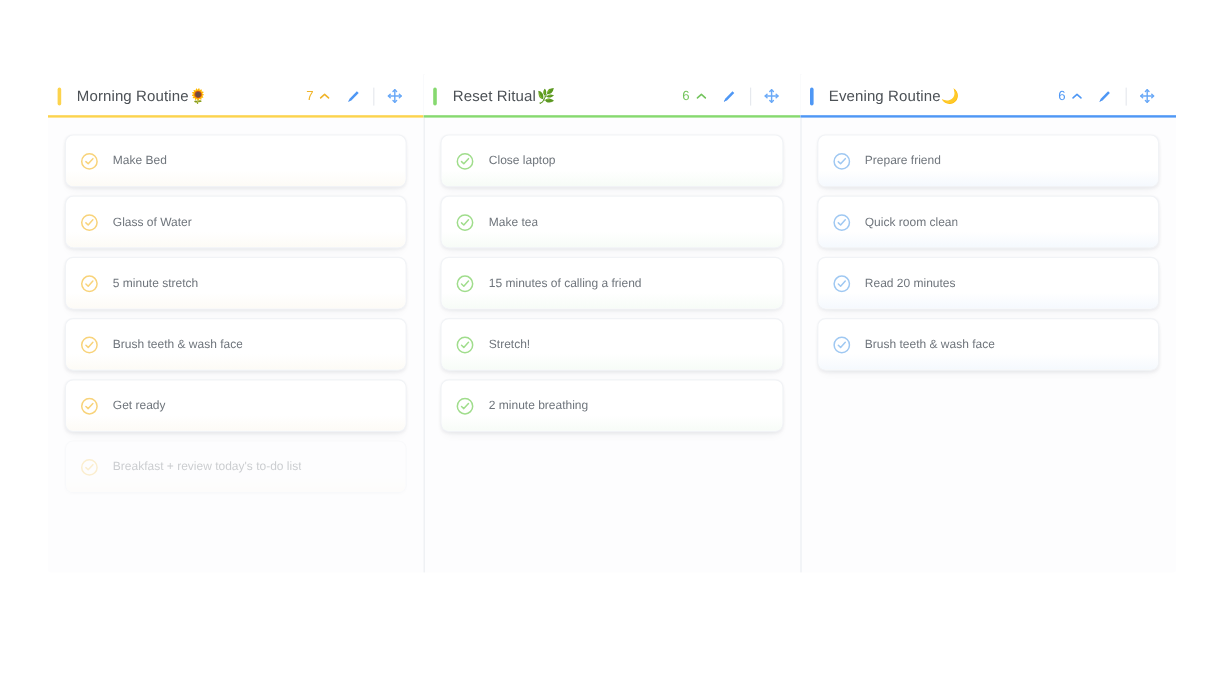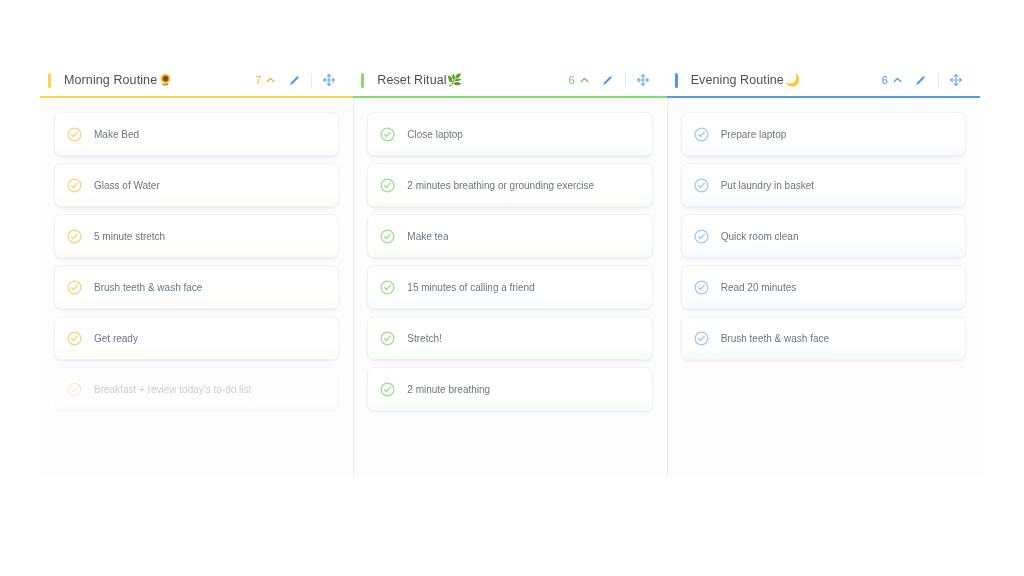--- a/index.html
+++ b/index.html
@@ -312,29 +312,20 @@
           </span>
           <span class="task-label">Close laptop</span>
         </div>
         <div class="task">
           <span class="check">
             <svg width="15" height="15" viewBox="0 0 15 15">
               <circle cx="7.5" cy="7.5" r="6.4" fill="none" stroke="#a0dd8c" stroke-width="1.25"></circle>
               <path d="M4.6 7.7 L6.5 9.5 L10.4 5.2" fill="none" stroke="#a0dd8c" stroke-width="1.25" stroke-linecap="round" stroke-linejoin="round"></path>
             </svg>
           </span>
-          <span class="task-label">2 minutes breathing or grounding exercise</span>
-        </div>
-        <div class="task">
-          <span class="check">
-            <svg width="15" height="15" viewBox="0 0 15 15">
-              <circle cx="7.5" cy="7.5" r="6.4" fill="none" stroke="#a0dd8c" stroke-width="1.25"></circle>
-              <path d="M4.6 7.7 L6.5 9.5 L10.4 5.2" fill="none" stroke="#a0dd8c" stroke-width="1.25" stroke-linecap="round" stroke-linejoin="round"></path>
-            </svg>
-          </span>
           <span class="task-label">Make tea</span>
         </div>
         <div class="task">
           <span class="check">
             <svg width="15" height="15" viewBox="0 0 15 15">
               <circle cx="7.5" cy="7.5" r="6.4" fill="none" stroke="#a0dd8c" stroke-width="1.25"></circle>
               <path d="M4.6 7.7 L6.5 9.5 L10.4 5.2" fill="none" stroke="#a0dd8c" stroke-width="1.25" stroke-linecap="round" stroke-linejoin="round"></path>
             </svg>
           </span>
           <span class="task-label">15 minutes of calling a friend</span>
@@ -395,53 +386,44 @@
         </div>
       </div>
       <div class="col-body">
         <div class="task">
           <span class="check">
             <svg width="15" height="15" viewBox="0 0 15 15">
               <circle cx="7.5" cy="7.5" r="6.4" fill="none" stroke="#9fc8f2" stroke-width="1.25"></circle>
               <path d="M4.6 7.7 L6.5 9.5 L10.4 5.2" fill="none" stroke="#9fc8f2" stroke-width="1.25" stroke-linecap="round" stroke-linejoin="round"></path>
             </svg>
           </span>
-          <span class="task-label">Prepare laptop</span>
+          <span class="task-label">Prepare friend</span>
         </div>
         <div class="task">
           <span class="check">
             <svg width="15" height="15" viewBox="0 0 15 15">
               <circle cx="7.5" cy="7.5" r="6.4" fill="none" stroke="#9fc8f2" stroke-width="1.25"></circle>
               <path d="M4.6 7.7 L6.5 9.5 L10.4 5.2" fill="none" stroke="#9fc8f2" stroke-width="1.25" stroke-linecap="round" stroke-linejoin="round"></path>
             </svg>
           </span>
-          <span class="task-label">Put laundry in basket</span>
+          <span class="task-label">Quick room clean</span>
         </div>
         <div class="task">
           <span class="check">
             <svg width="15" height="15" viewBox="0 0 15 15">
               <circle cx="7.5" cy="7.5" r="6.4" fill="none" stroke="#9fc8f2" stroke-width="1.25"></circle>
               <path d="M4.6 7.7 L6.5 9.5 L10.4 5.2" fill="none" stroke="#9fc8f2" stroke-width="1.25" stroke-linecap="round" stroke-linejoin="round"></path>
             </svg>
           </span>
-          <span class="task-label">Quick room clean</span>
+          <span class="task-label">Read 20 minutes</span>
         </div>
         <div class="task">
           <span class="check">
             <svg width="15" height="15" viewBox="0 0 15 15">
               <circle cx="7.5" cy="7.5" r="6.4" fill="none" stroke="#9fc8f2" stroke-width="1.25"></circle>
               <path d="M4.6 7.7 L6.5 9.5 L10.4 5.2" fill="none" stroke="#9fc8f2" stroke-width="1.25" stroke-linecap="round" stroke-linejoin="round"></path>
             </svg>
           </span>
-          <span class="task-label">Read 20 minutes</span>
-        </div>
-        <div class="task">
-          <span class="check">
-            <svg width="15" height="15" viewBox="0 0 15 15">
-              <circle cx="7.5" cy="7.5" r="6.4" fill="none" stroke="#9fc8f2" stroke-width="1.25"></circle>
-              <path d="M4.6 7.7 L6.5 9.5 L10.4 5.2" fill="none" stroke="#9fc8f2" stroke-width="1.25" stroke-linecap="round" stroke-linejoin="round"></path>
-            </svg>
-          </span>
           <span class="task-label">Brush teeth &amp; wash face</span>
         </div>
       </div>
     </div>
   </div>
 
 </body></html>

